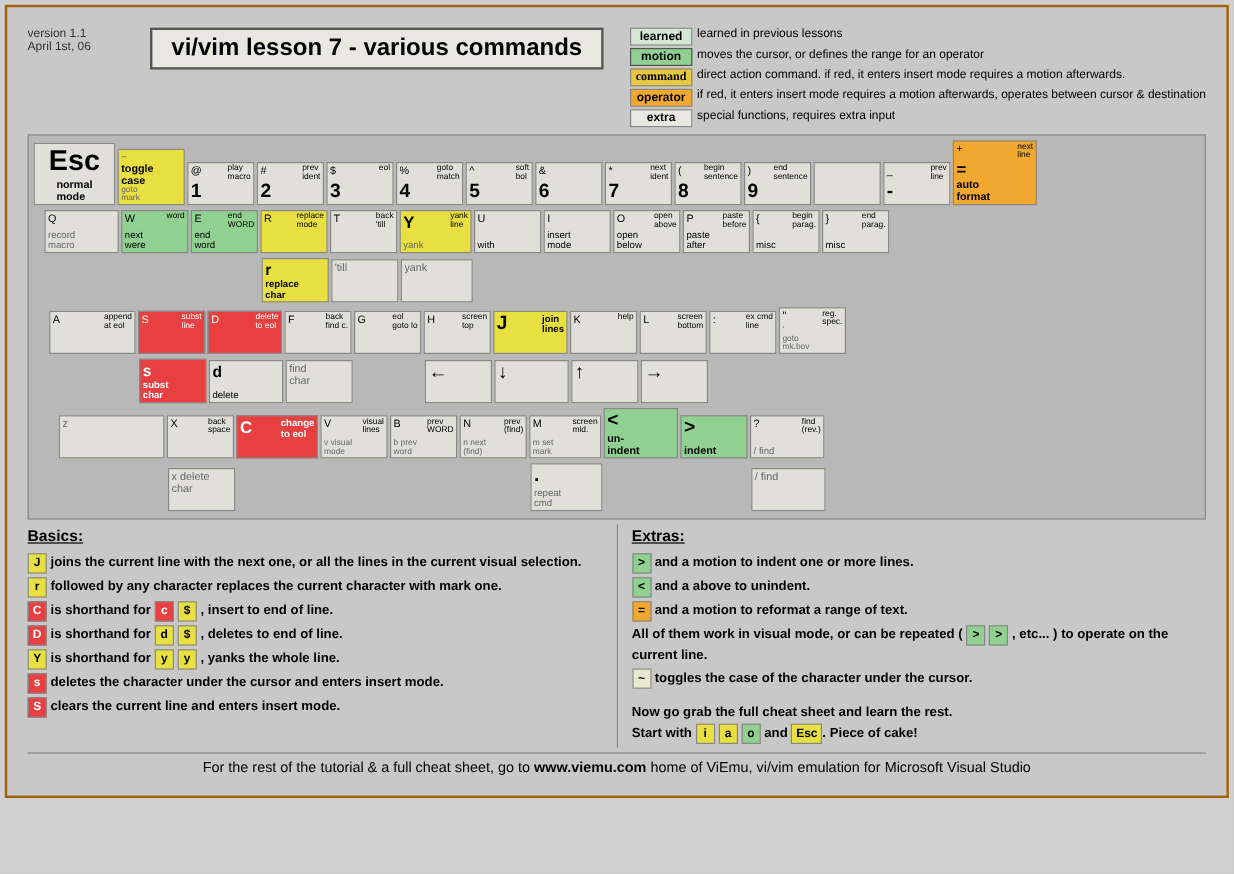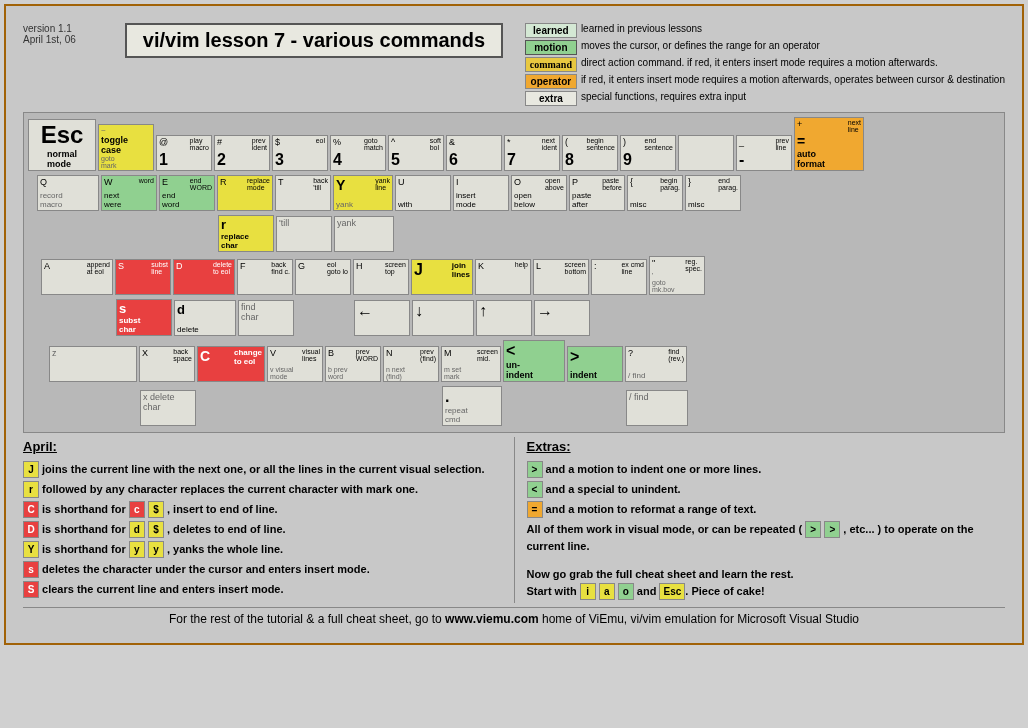--- a/index.html
+++ b/index.html
@@ -587,21 +587,21 @@
       <div class="key" style="min-width:56px;visibility:hidden;"></div>
       <div class="key" style="min-width:62px;">
         <div style="font-size:9px;color:#666;">/ find</div>
       </div>
     </div>
 
   </div>
 
   <div class="bottom-area">
     <div class="basics">
-      <div class="section-title">April:</div>
+      <div class="section-title">Basics:</div>
       <div class="text-line">
         <span class="inline-key">J</span>
         <strong>joins the current line with the next one, or all the lines in the current visual selection.</strong>
       </div>
       <div class="text-line">
         <span class="inline-key">r</span>
         <strong>followed by any character replaces the current character with mark one.</strong>
       </div>
       <div class="text-line">
         <span class="inline-key red">C</span>
@@ -637,31 +637,35 @@
     <div class="divider-v"></div>
 
     <div class="extras">
       <div class="section-title">Extras:</div>
       <div class="text-line">
         <span class="inline-key green">&gt;</span>
         <strong>and a motion to indent one or more lines.</strong>
       </div>
       <div class="text-line">
         <span class="inline-key green">&lt;</span>
-        <strong>and a special to unindent.</strong>
+        <strong>and a above to unindent.</strong>
       </div>
       <div class="text-line">
         <span class="inline-key orange">=</span>
         <strong>and a motion to reformat a range of text.</strong>
       </div>
       <div class="text-line">
         <strong>All of them work in visual mode, or can be repeated (</strong>
         <span class="inline-key green">&gt;</span>
         <span class="inline-key green">&gt;</span>
         <strong>, etc... ) to operate on the current line.</strong>
+      </div>
+      <div class="text-line">
+        <span class="inline-key" style="background:#e8e8d0;">~</span>
+        <strong>toggles the case of the character under the cursor.</strong>
       </div>
       <div class="text-line" style="margin-top:12px;">
         <strong>Now go grab the full cheat sheet and learn the rest.<br>
         Start with <span class="inline-key">i</span>
         <span class="inline-key">a</span>
         <span class="inline-key green">o</span>
         and <span class="inline-key">Esc</span>.  Piece of cake!</strong>
       </div>
     </div>
   </div>

